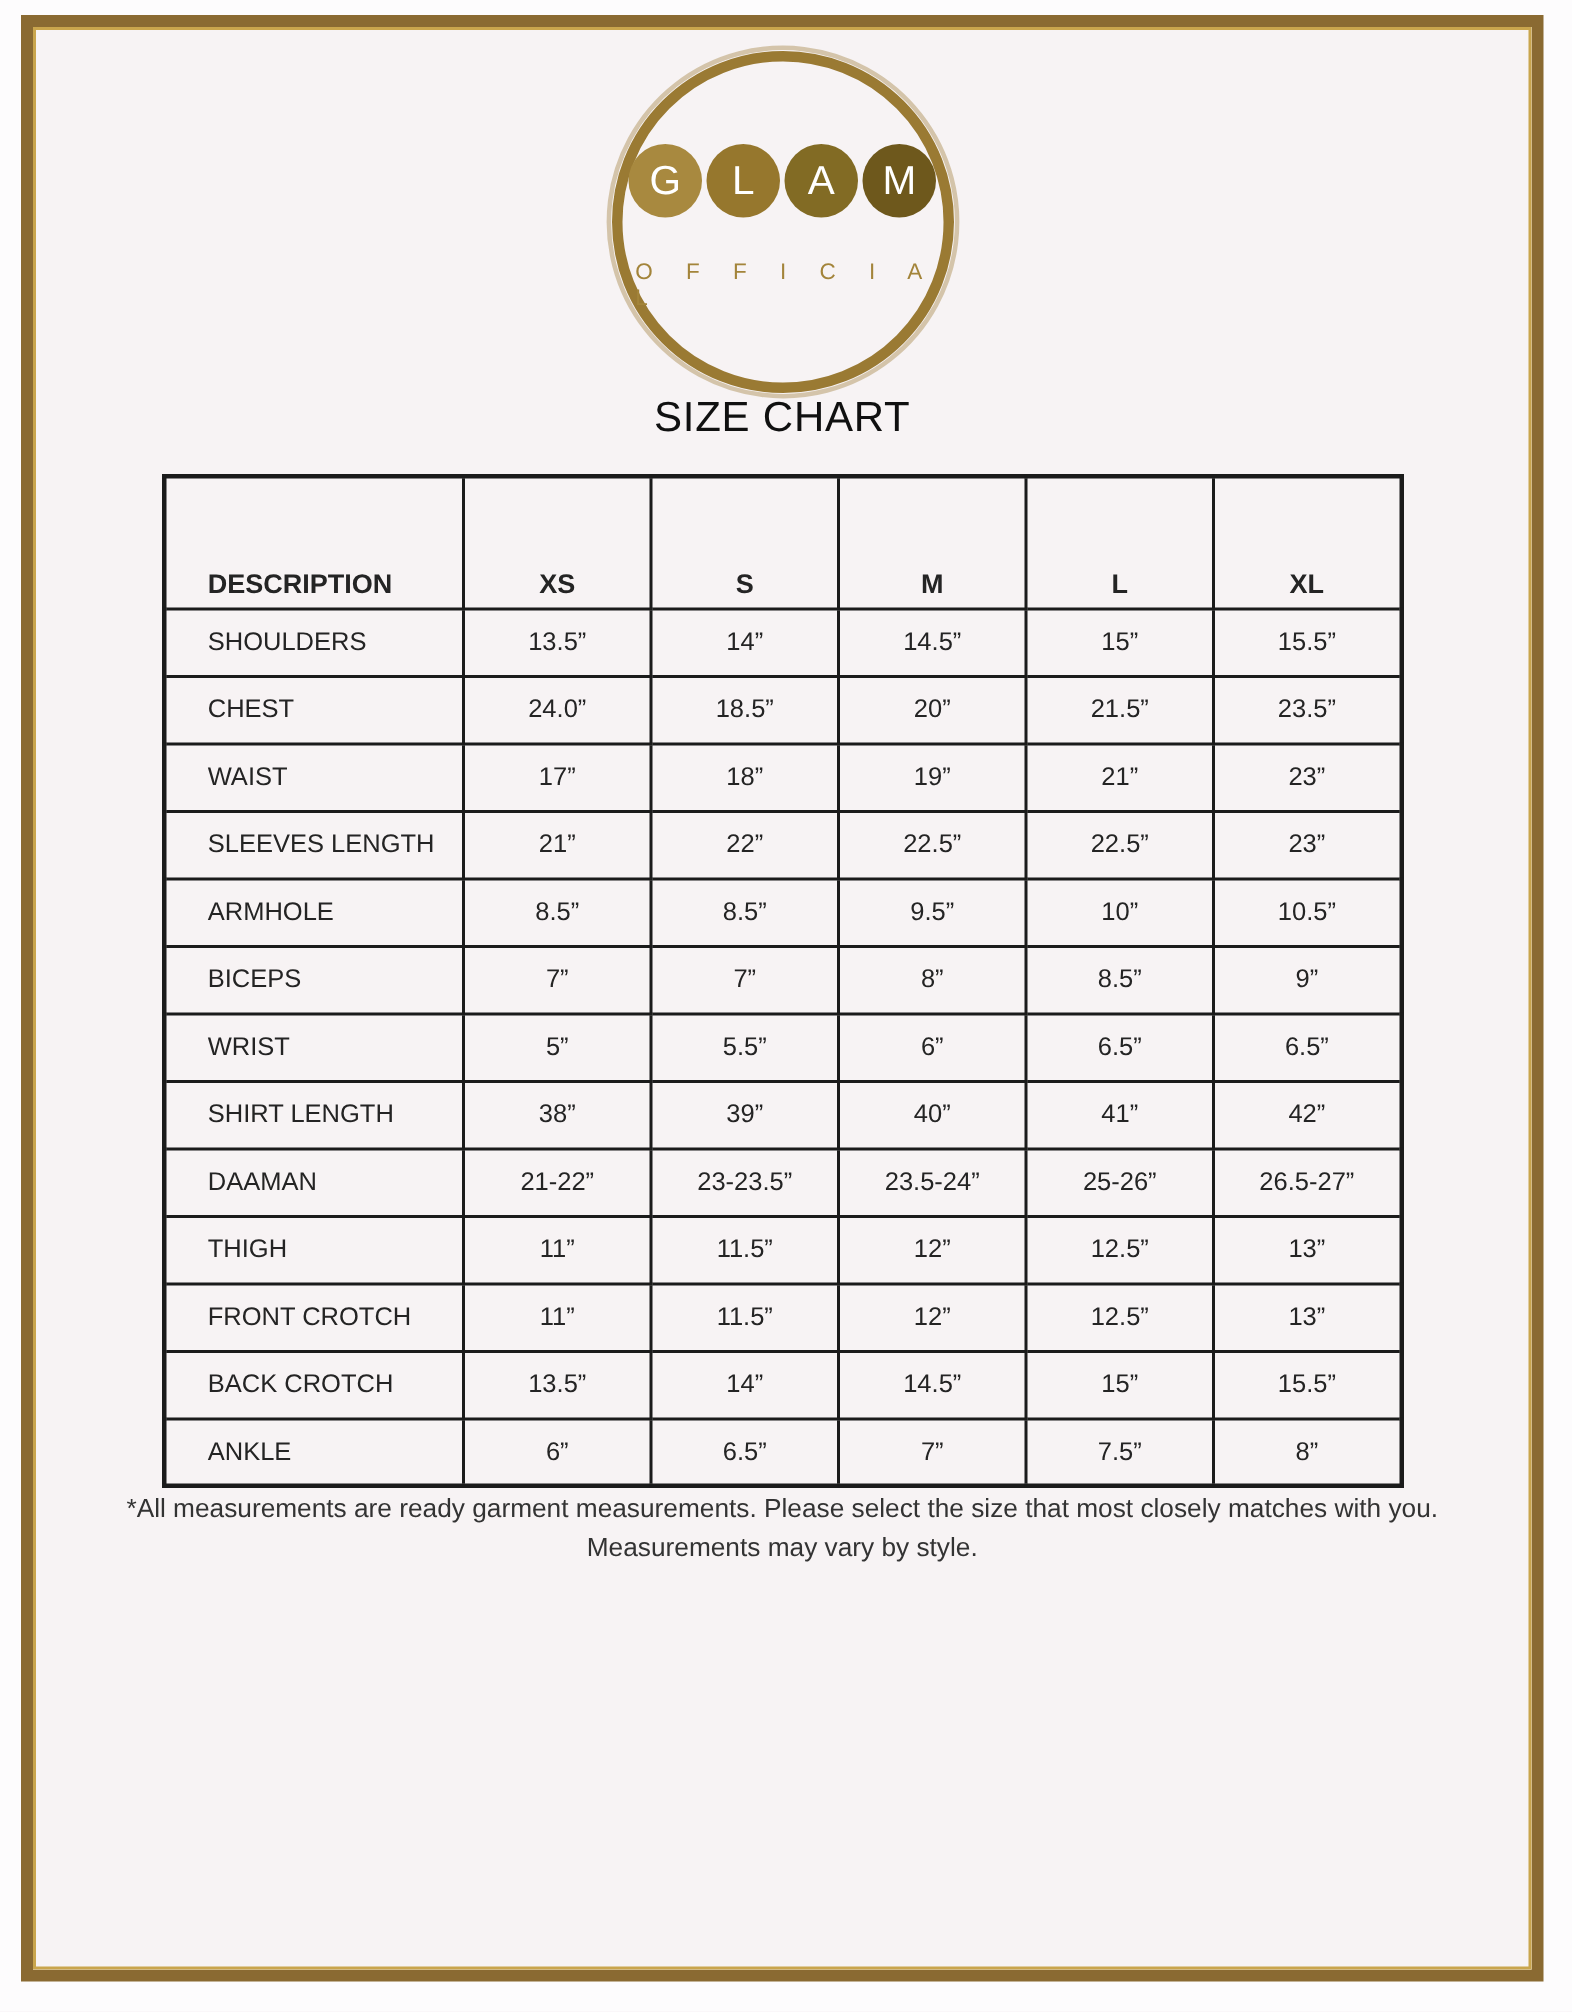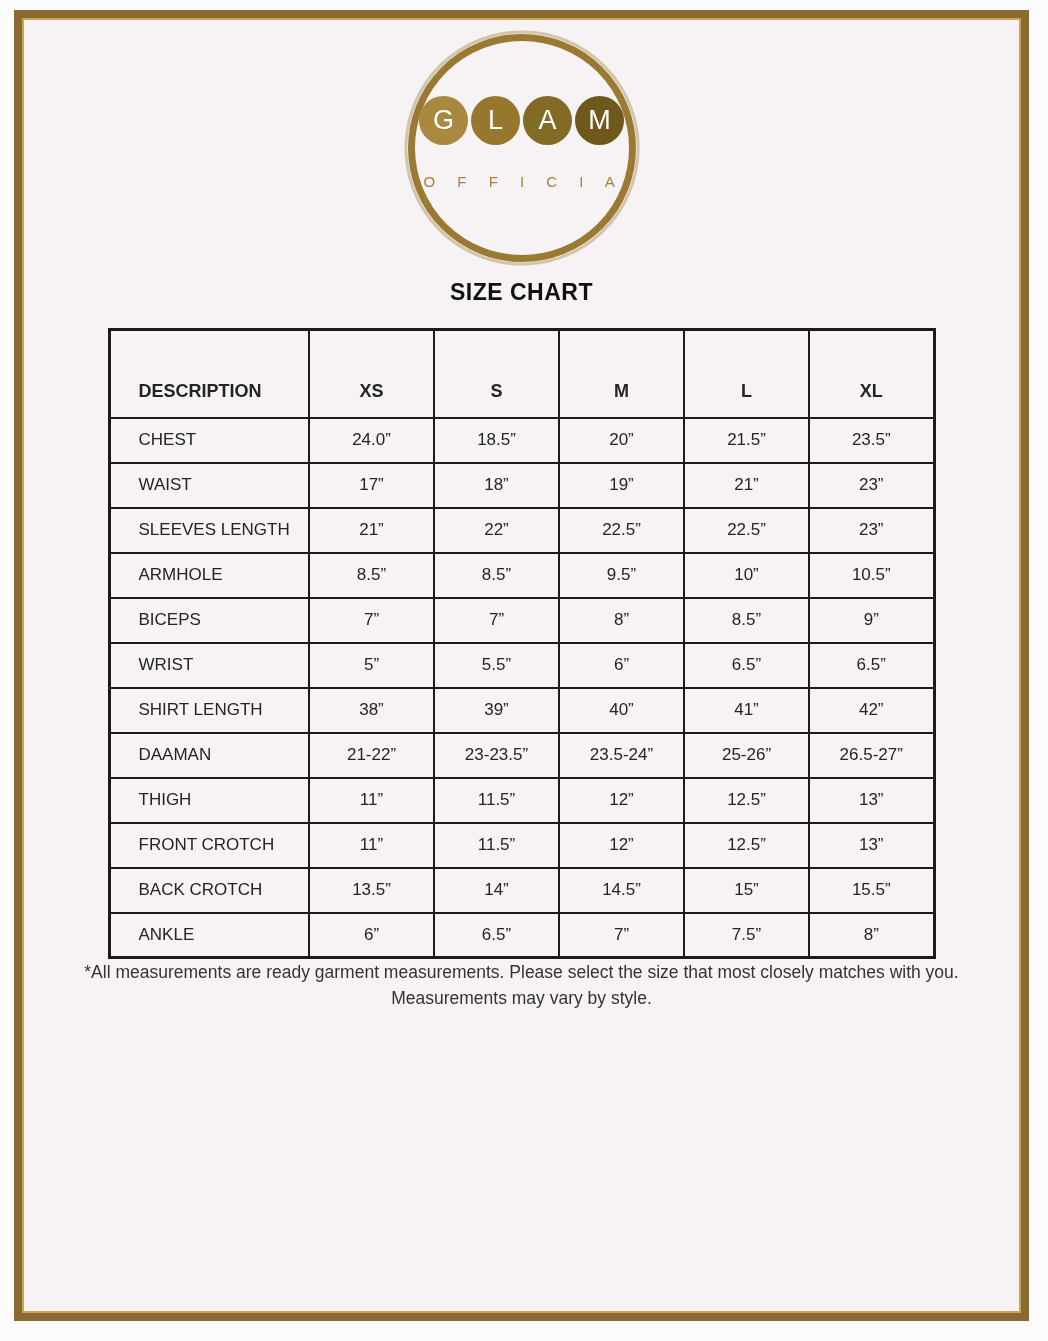--- a/index.html
+++ b/index.html
@@ -53,43 +53,42 @@
     margin-top: 28px;
     color: #a3843a;
     font-size: 15px;
     letter-spacing: 9px;
     padding-left: 9px;
     font-weight: 500;
   }
   
   .title {
     text-align: center;
-    font-size: 23px;
-    font-weight: 700;
+    font-size: 28px;
+    font-weight: 400;
     color: #101010;
-    margin-top: 17px;
     letter-spacing: 0.5px;
   }
   
   table.size-table {
     width: 828px;
     margin: 22px auto 0;
     border-collapse: collapse;
     table-layout: fixed;
     border: 3px solid #1b1b1b;
   }
   .size-table th, .size-table td {
     border: 2px solid #1b1b1b;
     color: #242424;
     box-sizing: border-box;
   }
   .size-table th {
     height: 88px;
     vertical-align: bottom;
-    padding-bottom: 15px;
+    padding-bottom: 5px;
     font-size: 18px;
     font-weight: 700;
     text-align: center;
   }
   .size-table td {
     height: 45px;
     text-align: center;
     font-size: 17px;
     font-weight: 400;
   }
@@ -137,20 +136,28 @@
             <th class="desc">DESCRIPTION</th>
             <th>XS</th>
             <th>S</th>
             <th>M</th>
             <th>L</th>
             <th>XL</th>
           </tr>
         </thead>
       <tbody>
           <tr>
+            <td class="desc">SHOULDERS</td>
+            <td>13.5”</td>
+            <td>14”</td>
+            <td>14.5”</td>
+            <td>15”</td>
+            <td>15.5”</td>
+          </tr>
+          <tr>
             <td class="desc">CHEST</td>
             <td>24.0”</td>
             <td>18.5”</td>
             <td>20”</td>
             <td>21.5”</td>
             <td>23.5”</td>
           </tr>
           <tr>
             <td class="desc">WAIST</td>
             <td>17”</td>

